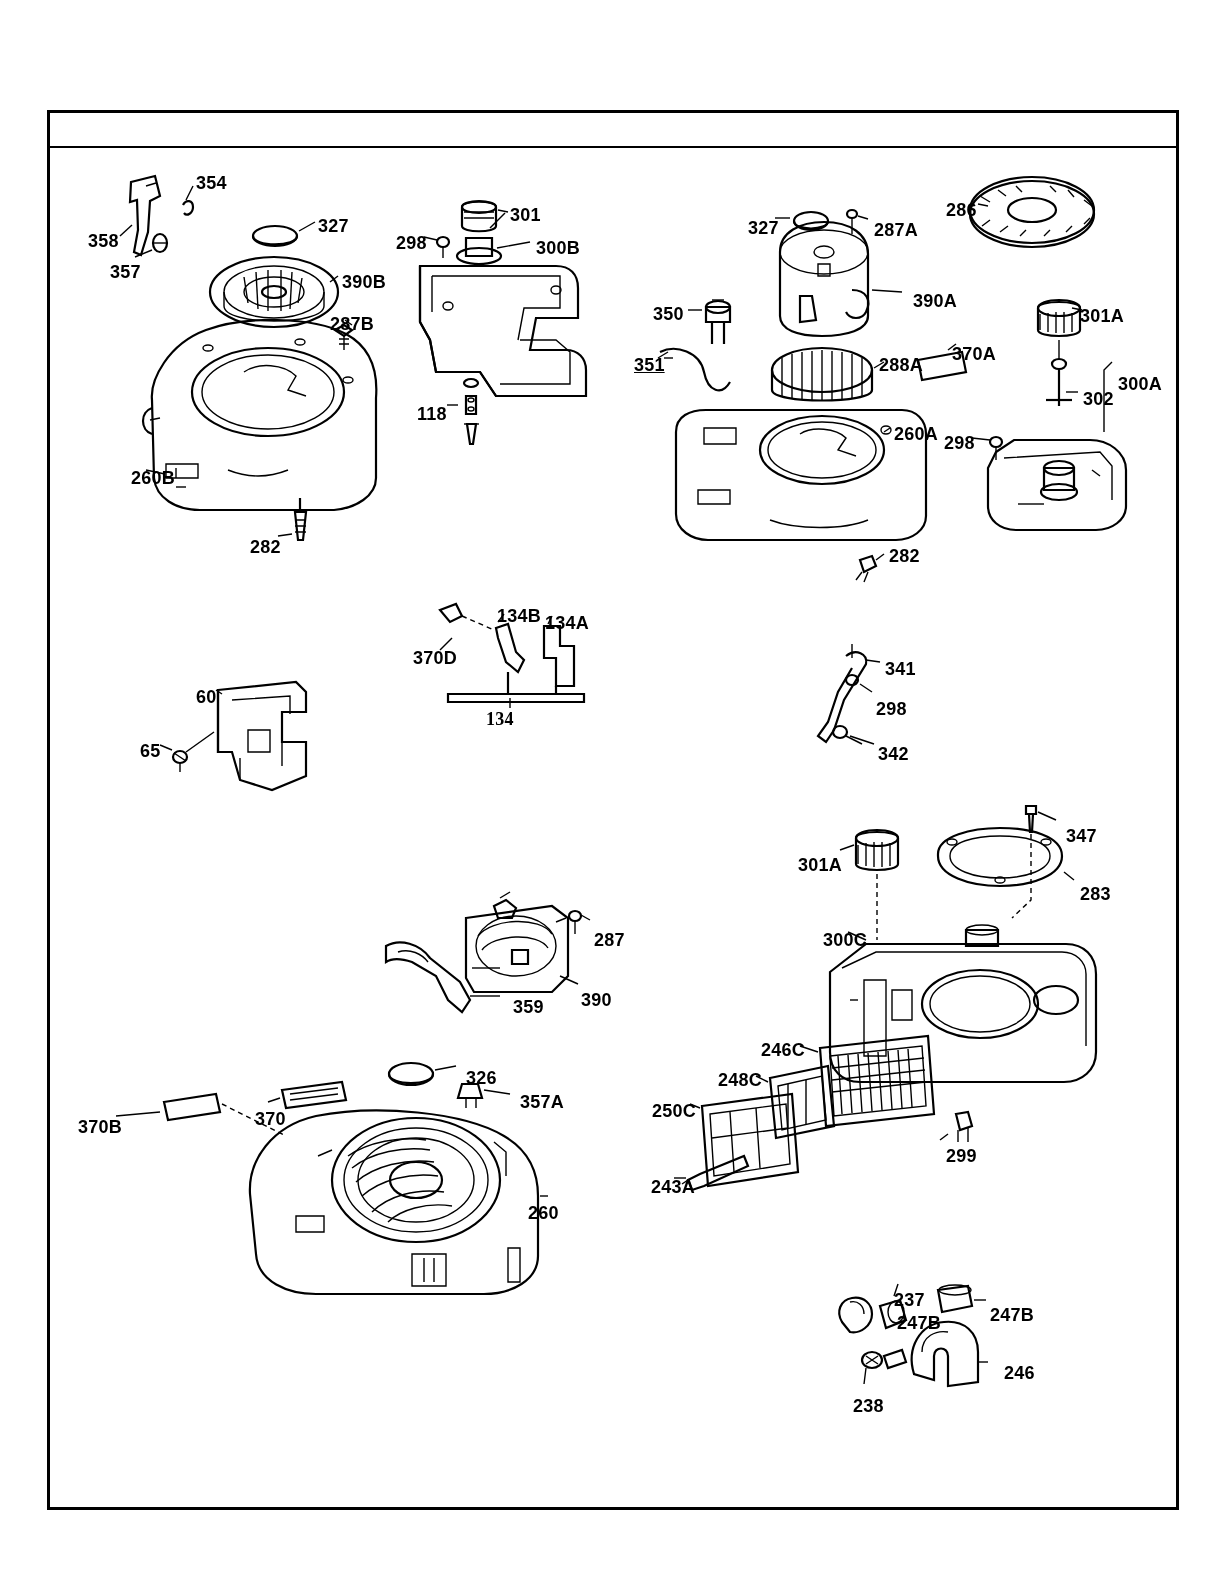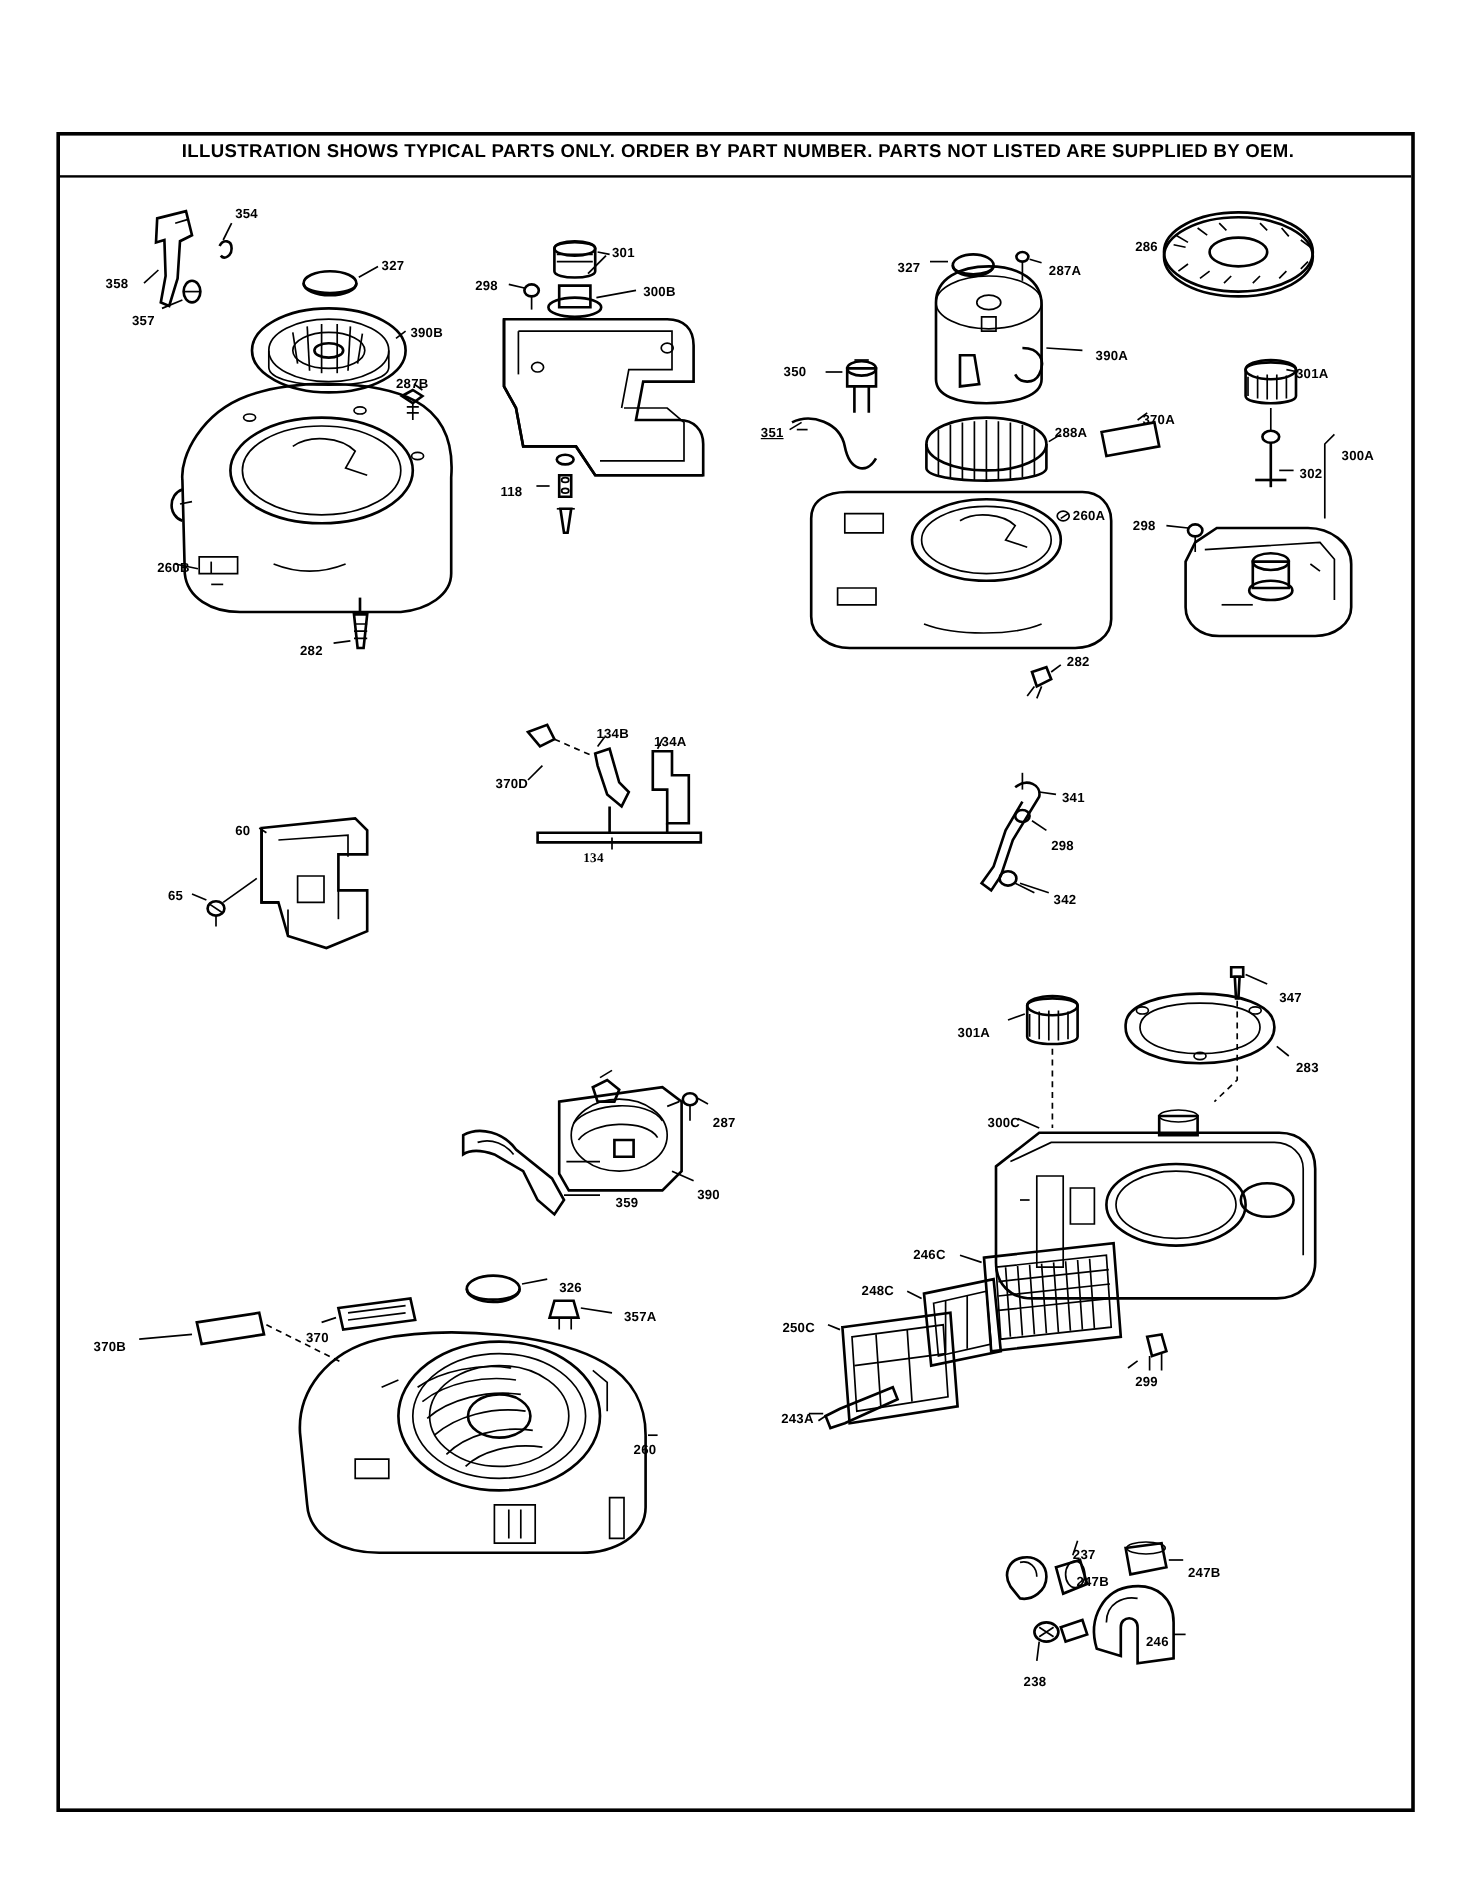--- a/index.html
+++ b/index.html
@@ -41,37 +41,36 @@
     position: absolute;
     left: 50px;
     top: 146px;
     width: 1126px;
     height: 2px;
     background: #000000;
   }
   
   .label {
     position: absolute;
-    font-size: 11px;
+    font-size: 18px;
     font-weight: bold;
     color: #000000;
     white-space: nowrap;
     letter-spacing: 0.2px;
   }
   svg { position: absolute; overflow: visible; }
   .ln { stroke: #000; stroke-width: 2.2; fill: none; }
   .ln-thin { stroke: #000; stroke-width: 1.4; fill: none; }
   .ln-dash { stroke: #000; stroke-width: 1.4; fill: none; stroke-dasharray: 5 4; }
 </style>
 </head>
 <body>
 
 <div id="page">
 
-  <div class="header-note">ILLUSTRATION SHOWS TYPICAL PARTS ONLY. ORDER BY PART NUMBER. PARTS NOT LISTED ARE SUPPLIED BY OEM.</div>
   <div class="header-rule"></div>
   <div class="frame"></div>
 
   <svg style="left:0;top:0;width:1225px;height:1585px;">
 
     <path class="ln" d="M131,182 L155,176 L160,196 L150,201 L148,232 L141,255 L134,252 L138,230 L137,200 L130,202 Z"></path>
     <path class="ln-thin" d="M146,186 L156,183"></path>
     <ellipse class="ln" cx="160" cy="243" rx="7" ry="9"></ellipse>
     <path class="ln-thin" d="M153,243 L167,243"></path>
     <path class="ln" d="M183,205 C186,199 193,200 193,207 C193,213 187,217 184,213"></path>
@@ -472,16 +471,16 @@
   <div class="label" style="left:918px; top:1146px;margin-left:28px;">299</div>
   <div class="label" style="left:651px; top:1177px;">243A</div>
   <div class="label" style="left:466px; top:1068px;">326</div>
   <div class="label" style="left:520px; top:1092px;">357A</div>
   <div class="label" style="left:78px;  top:1117px;">370B</div>
   <div class="label" style="left:255px; top:1109px;">370</div>
   <div class="label" style="left:528px; top:1203px;">260</div>
   <div class="label" style="left:894px; top:1290px;">237</div>
   <div class="label" style="left:897px; top:1313px;">247B</div>
   <div class="label" style="left:990px; top:1305px;">247B</div>
-  <div class="label" style="left:955px; top:1363px;">246</div>
+  <div class="label" style="left:1004px; top:1363px;">246</div>
   <div class="label" style="left:853px; top:1396px;">238</div>
 
 </div>
 
 </body></html>

